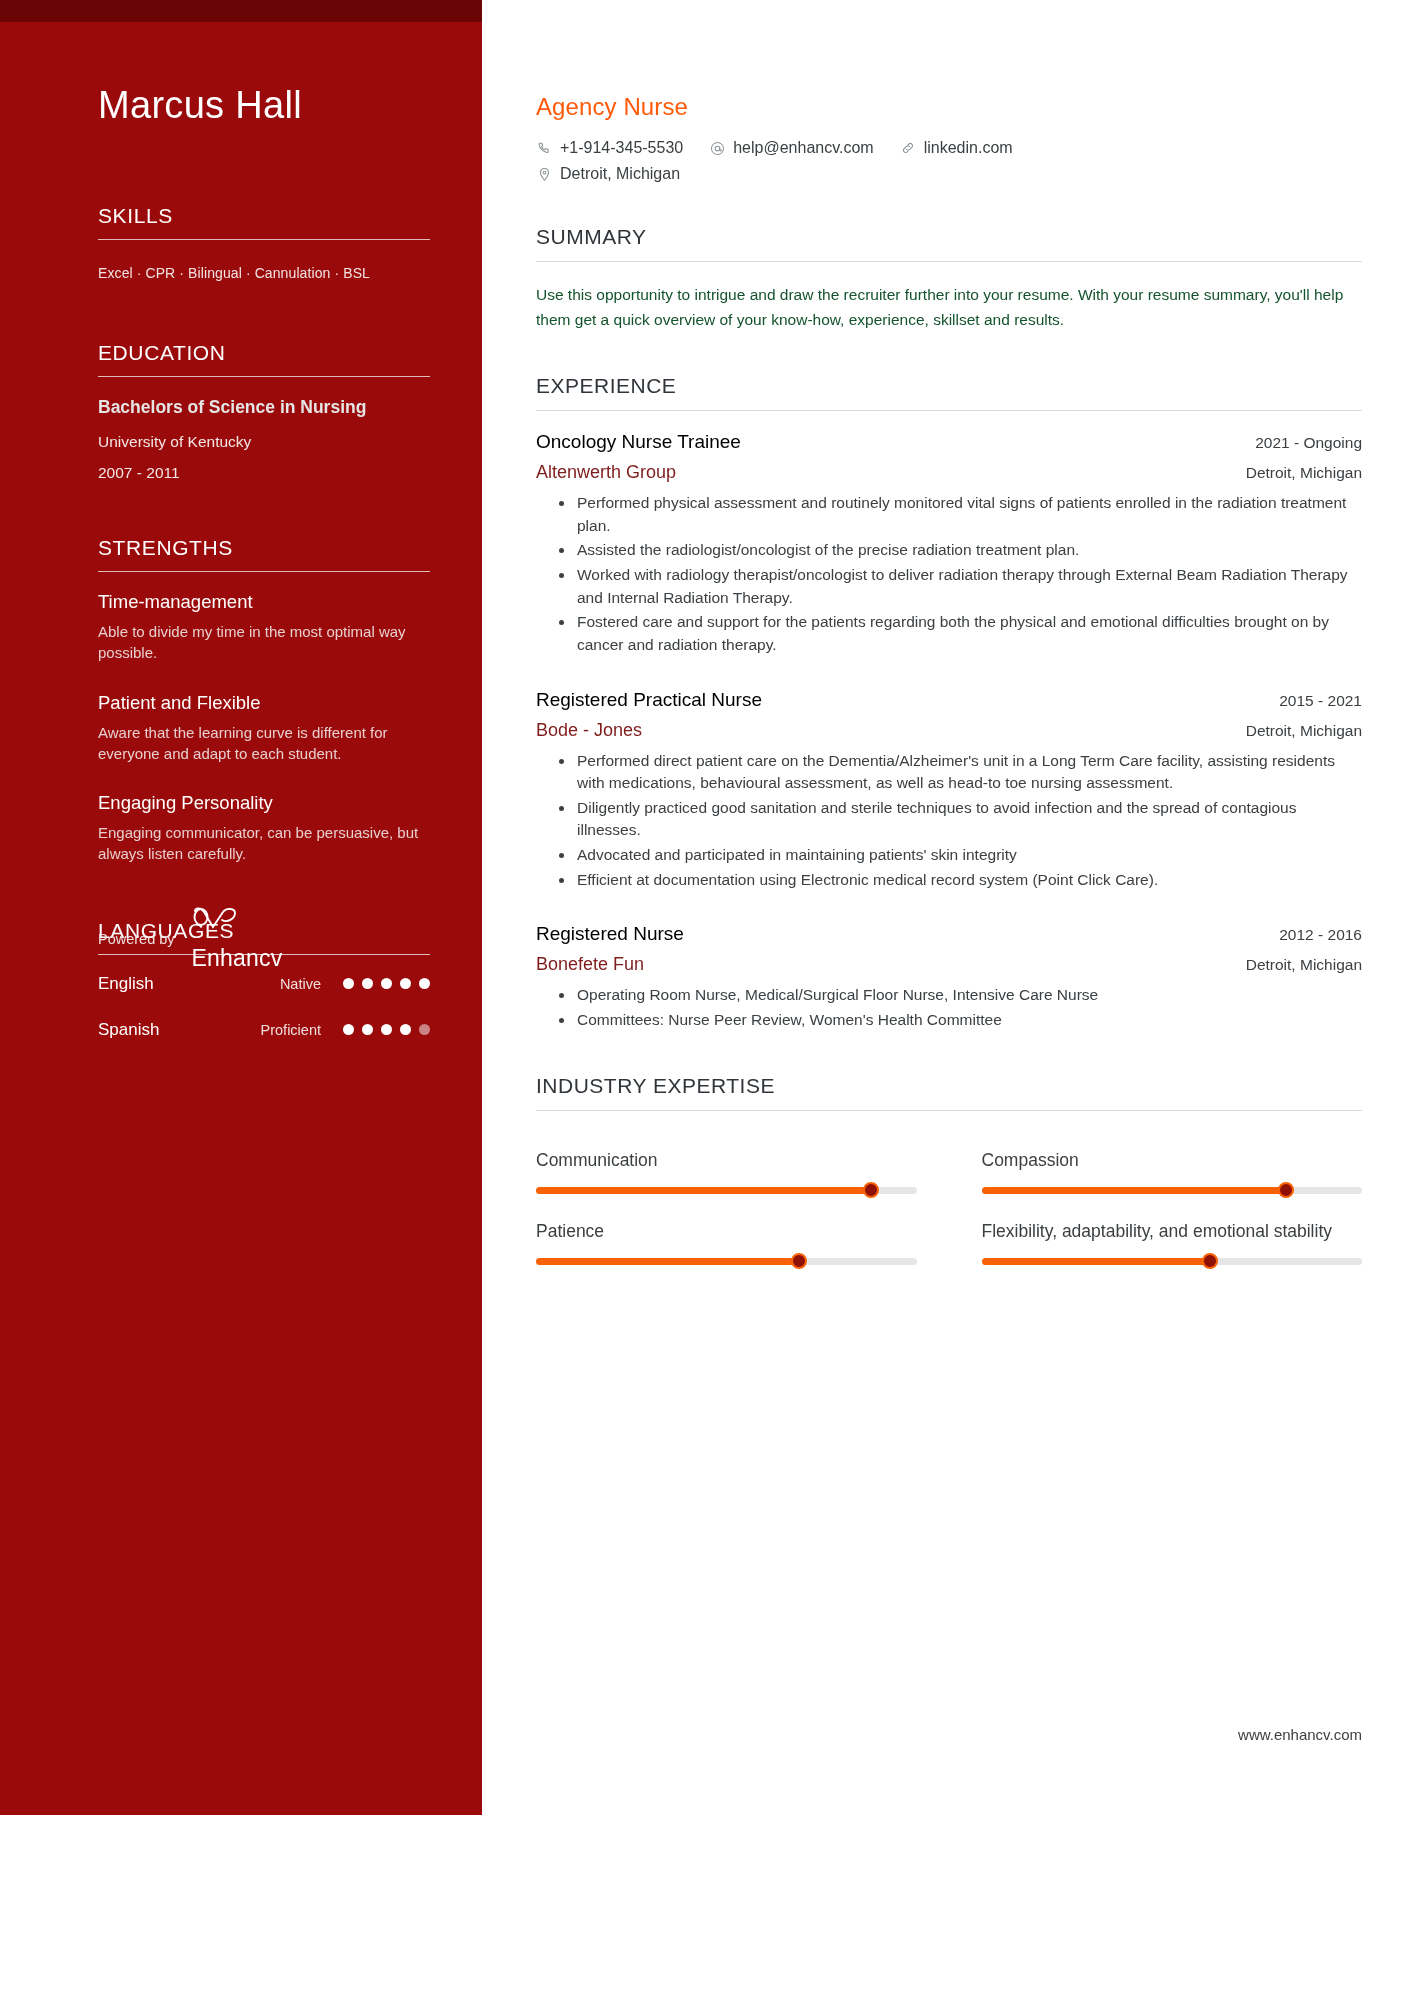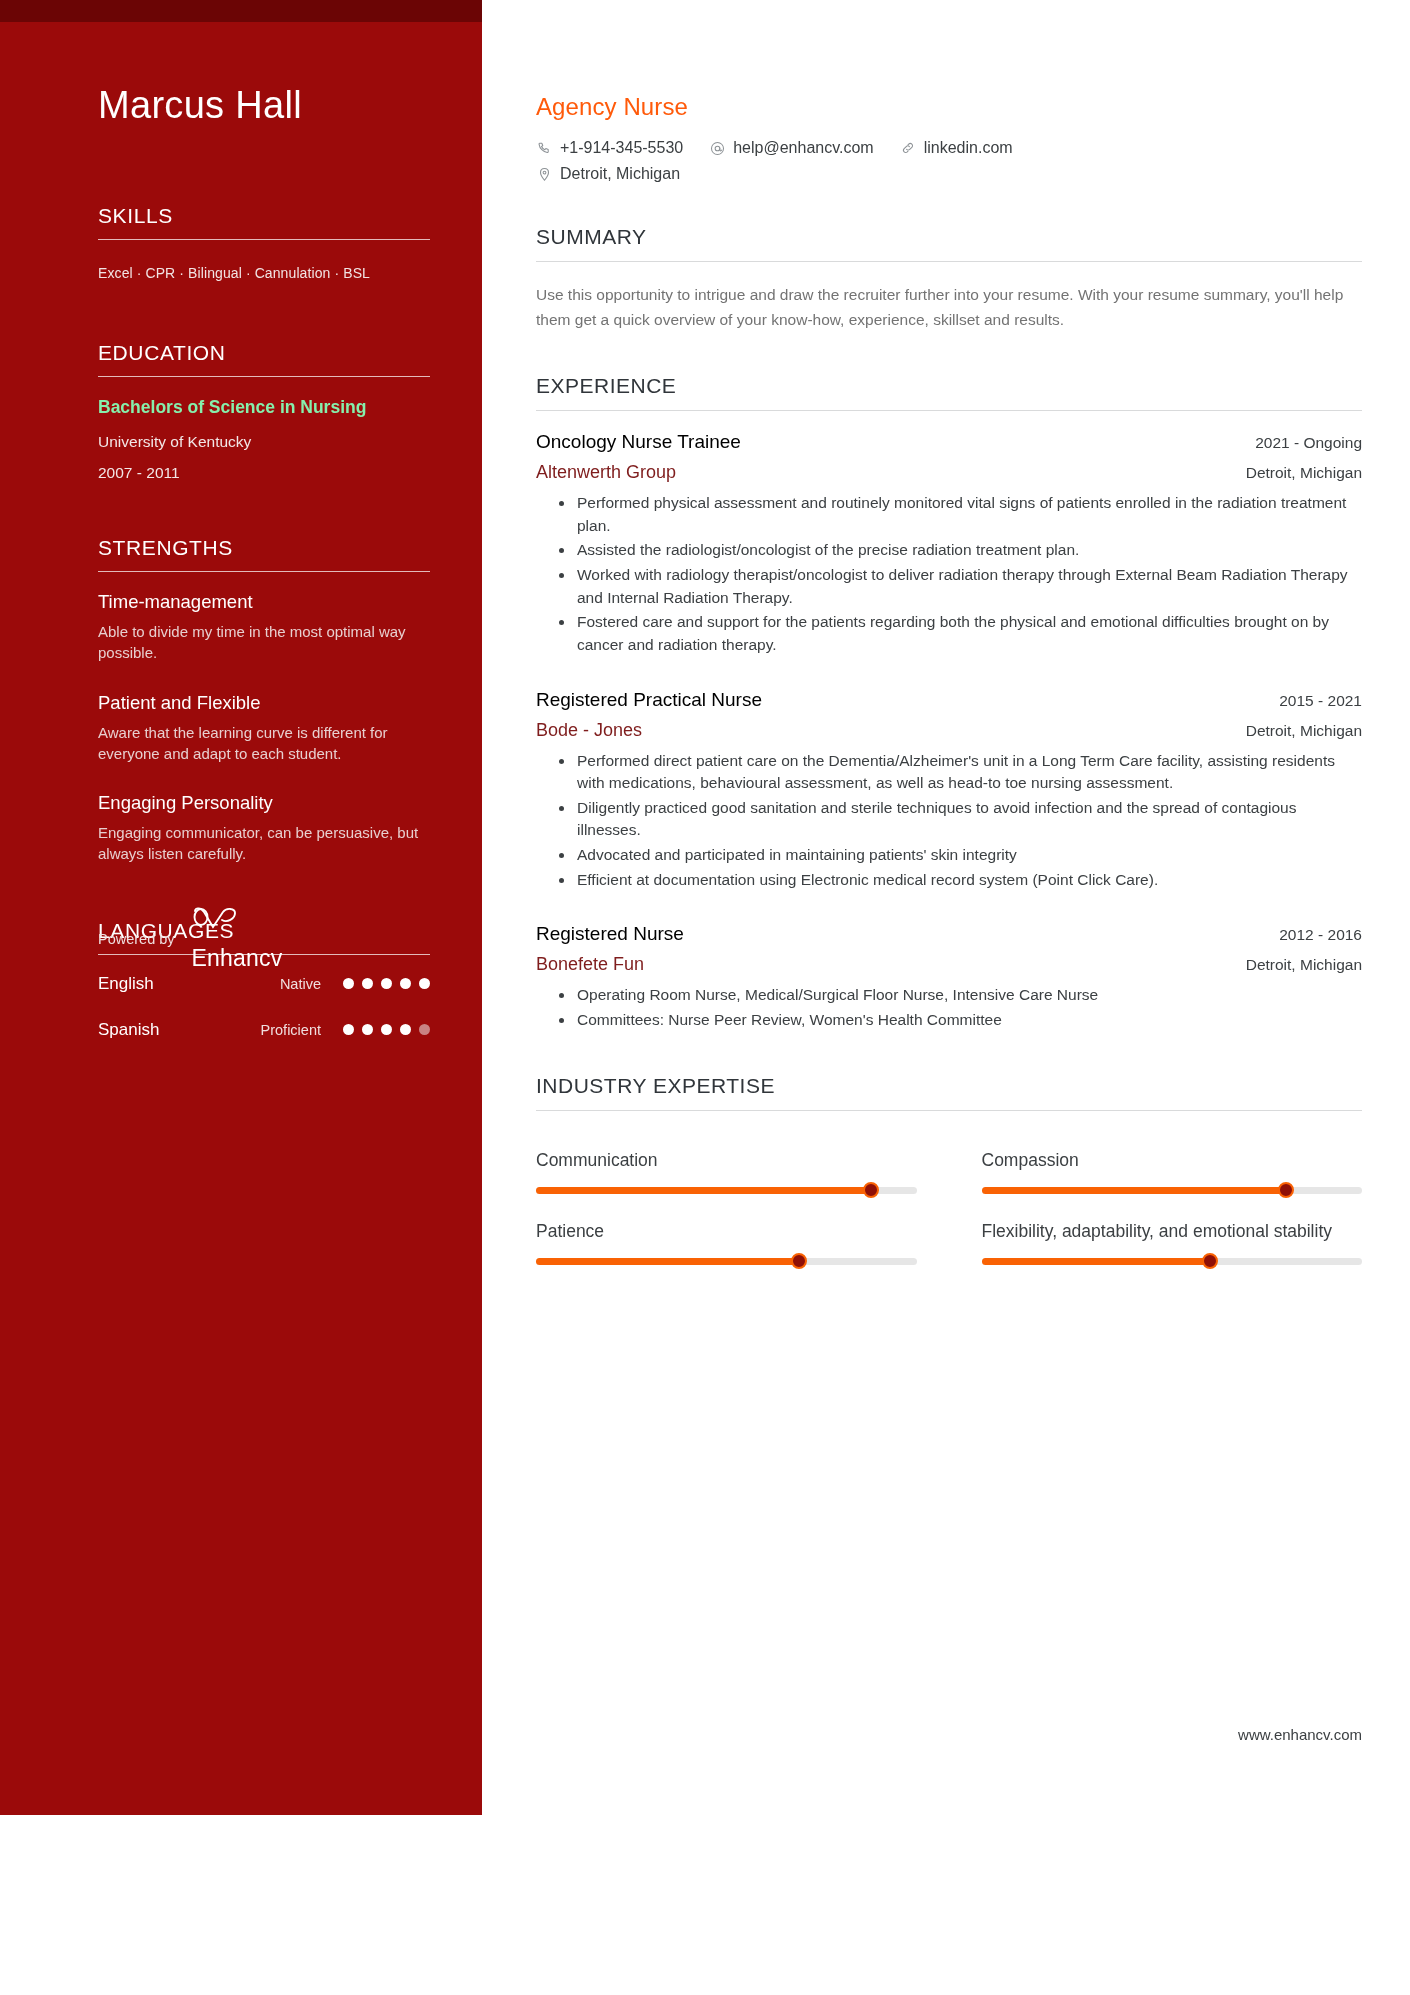--- a/index.html
+++ b/index.html
@@ -70,21 +70,21 @@
     font-size: 14px;
     line-height: 2.05;
     color: #f2e4e4;
     letter-spacing: 0.1px;
   }
 
   .edu-degree {
     font-size: 17.5px;
     font-weight: 700;
     line-height: 1.35;
-    color: #86efac;
+    color: #e5e5e5;
     margin-bottom: 13px;
   }
   .edu-school {
     font-size: 15.5px;
     color: #f3e7e7;
     margin-bottom: 13px;
   }
   .edu-dates {
     font-size: 15.5px;
     color: #f3e7e7;
@@ -197,21 +197,21 @@
   }
   .main-rule {
     height: 1px;
     background: #d9dadb;
     margin-bottom: 20px;
   }
 
   .summary-text {
     font-size: 15.5px;
     line-height: 1.62;
-    color: #737373;
+    color: #14532d;
   }
 
   .exp-item { margin-bottom: 32px; }
   .exp-item:last-child { margin-bottom: 0; }
   .exp-top {
     display: flex;
     justify-content: space-between;
     align-items: baseline;
   }
   .exp-role {

